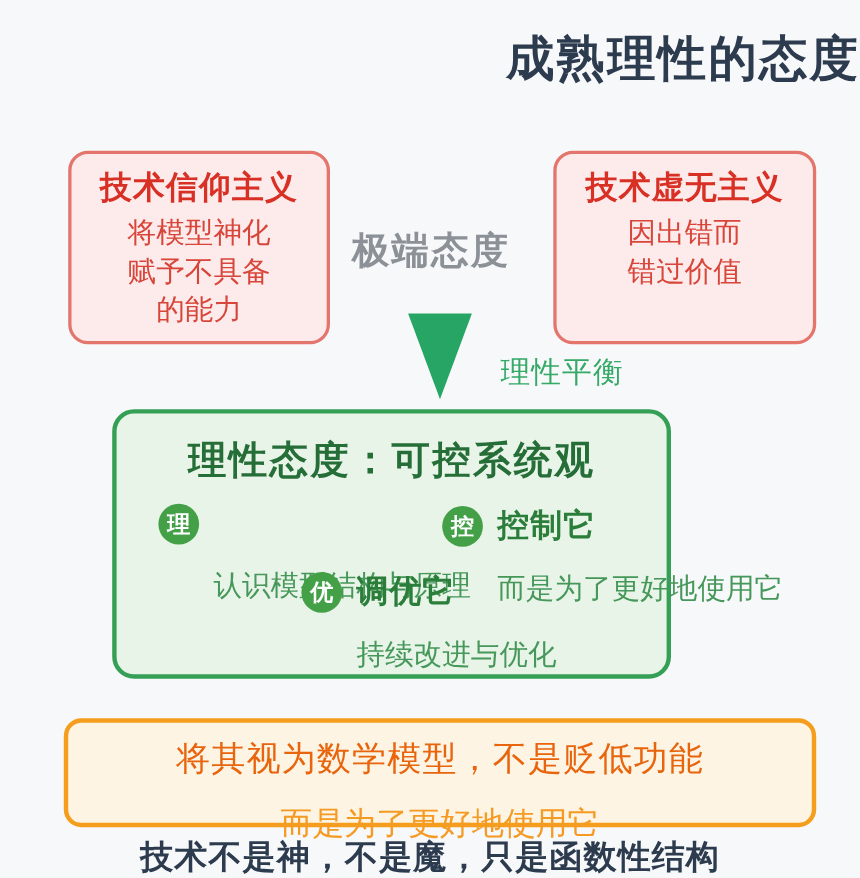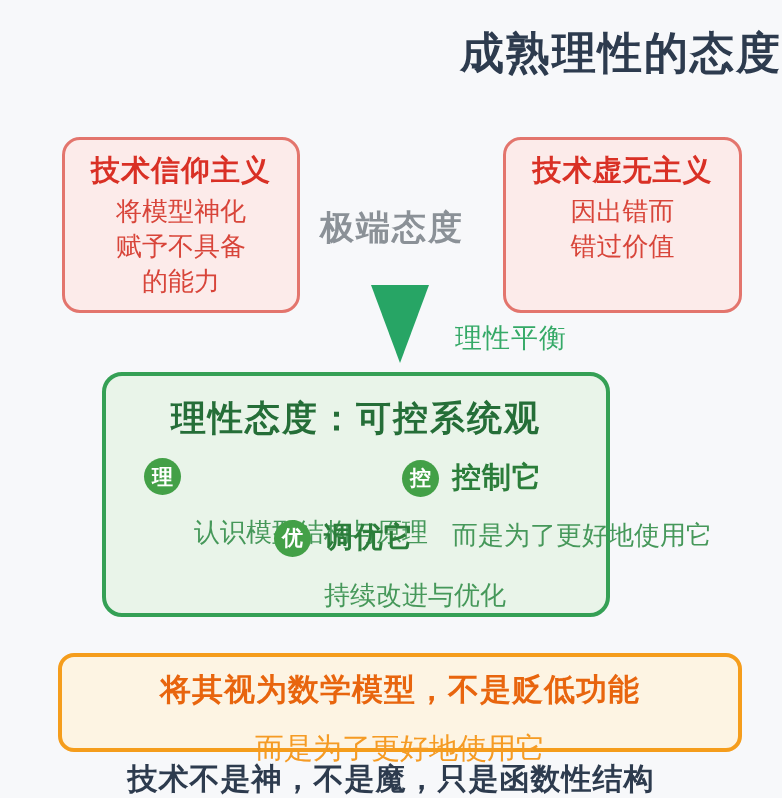--- a/index.html
+++ b/index.html
@@ -146,21 +146,21 @@
     height: 99px;
     box-sizing: border-box;
     background: #fdf4e3;
     border: 4px solid #f59d1c;
     border-radius: 16px;
     text-align: center;
     padding-top: 12px;
   }
   .orange-heading {
     font-size: 31px;
-    font-weight: bold;
+    font-weight: normal;
     color: #e8650e;
     letter-spacing: 1px;
   }
   .orange-sub {
     margin-top: 18px;
     font-size: 29px;
     color: #f59b24;
   }
   
   .footer-line {

